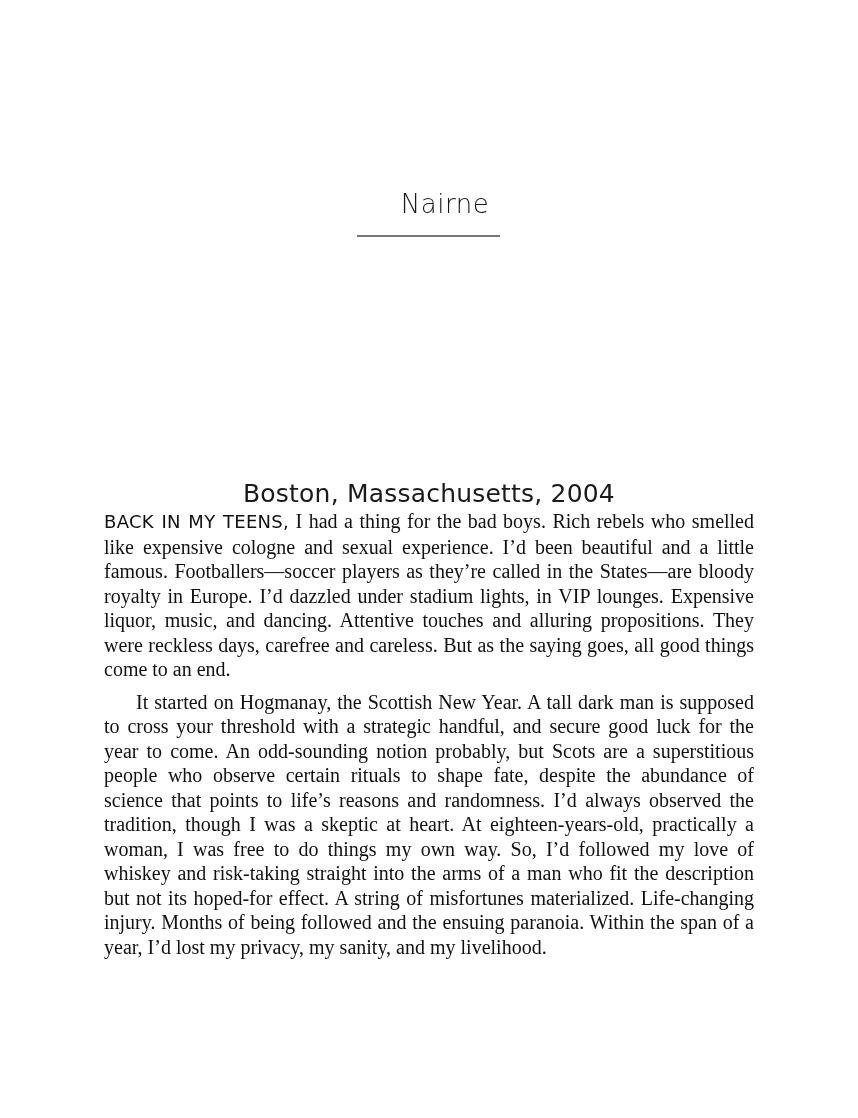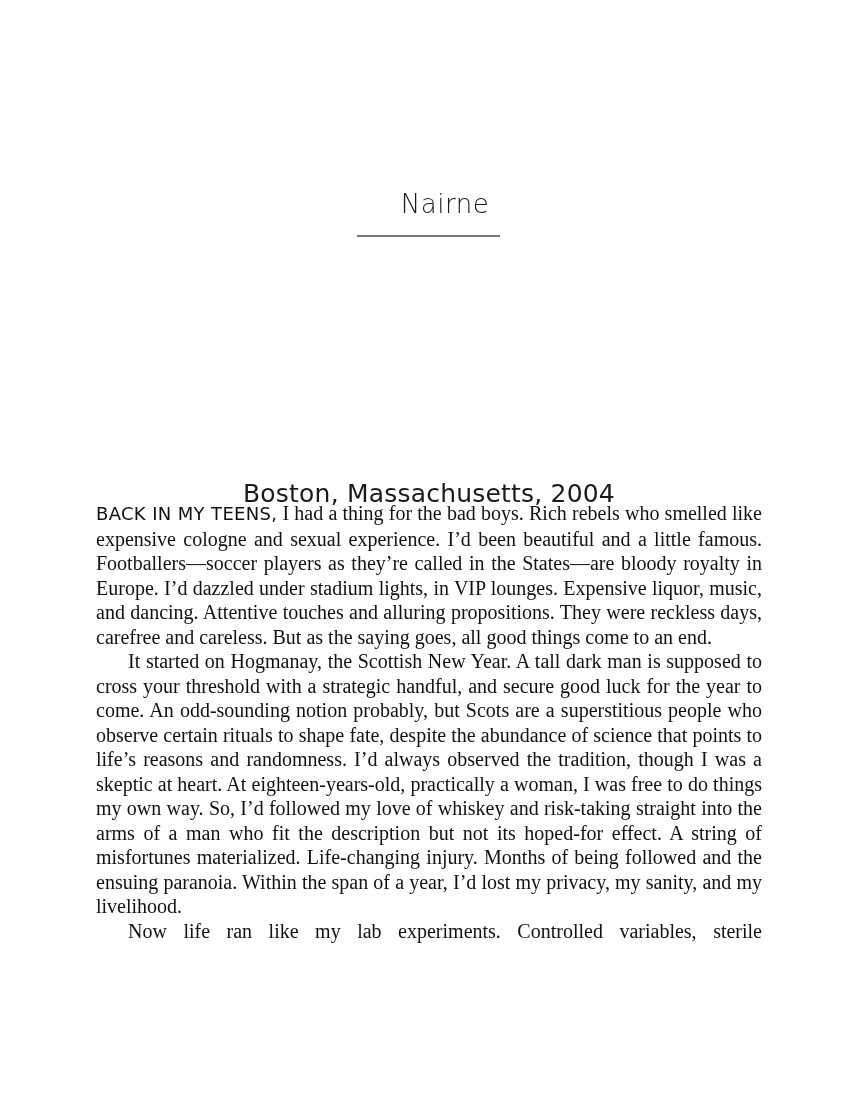--- a/index.html
+++ b/index.html
@@ -59,21 +59,21 @@
       position: absolute;
       left: 96px;
       top: 501px;
       width: 666px;
       font-family: "Liberation Serif", serif;
       font-size: 20px;
       line-height: 24.5px;
       color: #111111;
     }
     .body-text p {
-      margin: 0;
+      margin: 8px;
       text-align: justify;
       hyphens: none;
     }
     .body-text p.indent {
       text-indent: 32px;
     }
     .lead-in {
       font-family: "DejaVu Sans", sans-serif;
       font-size: 18px;
       letter-spacing: 0.3px;
@@ -92,16 +92,15 @@
   <div class="title-rule"></div>
 
   <div class="section-heading">Boston, Massachusetts, 2004</div>
 
   <div class="body-text">
     <p><span class="lead-in">BACK IN MY TEENS,</span><span> I had a thing for the bad boys. Rich rebels who smelled like expensive cologne and sexual experience. I’d been beautiful and a little famous. Footballers—soccer players as they’re called in the States—are bloody royalty in Europe. I’d dazzled under stadium lights, in VIP lounges. Expensive liquor, music, and dancing. Attentive touches and alluring propositions. They were reckless days, carefree and careless. But as the saying goes, all good things come to an end.</span></p>
 
     <p class="indent"><span>It started on Hogmanay, the Scottish New Year. A tall dark man is supposed to cross your threshold with a strategic handful, and secure good luck for the year to come. An odd-sounding notion probably, but Scots are a superstitious people who observe certain rituals to shape fate, despite the abundance of science that points to life’s reasons and randomness. I’d always observed the tradition, though I was a skeptic at heart. At eighteen-years-old, practically a woman, I was free to do things my own way. So, I’d followed my love of whiskey and risk-taking straight into the arms of a man who fit the description but not its hoped-for effect. A string of misfortunes materialized. Life-changing injury. Months of being followed and the ensuing paranoia. Within the span of a year, I’d lost my privacy, my sanity, and my livelihood.</span></p>
 
 
-    <p class="indent last-line-justified"><span>Now life ran like my lab experiments. Controlled variables, sterile</span></p>
   </div>
 
 </div>
 
 </body></html>

